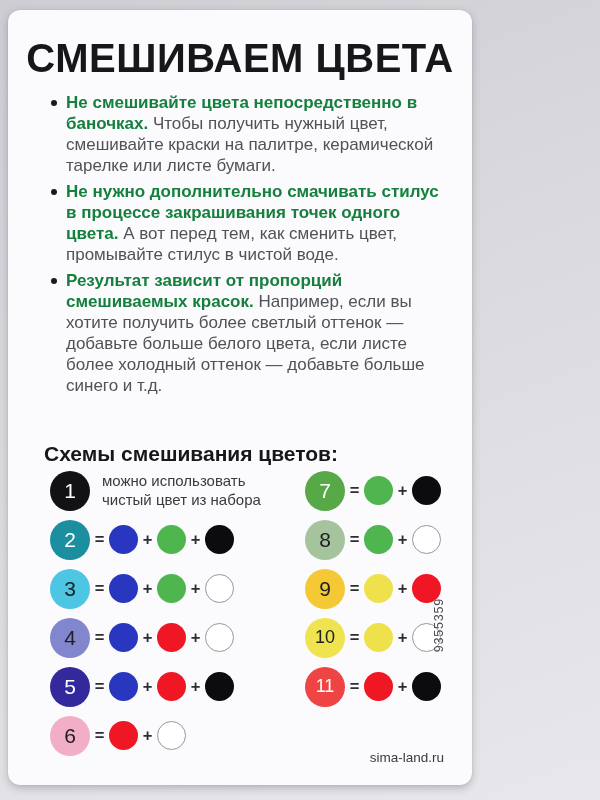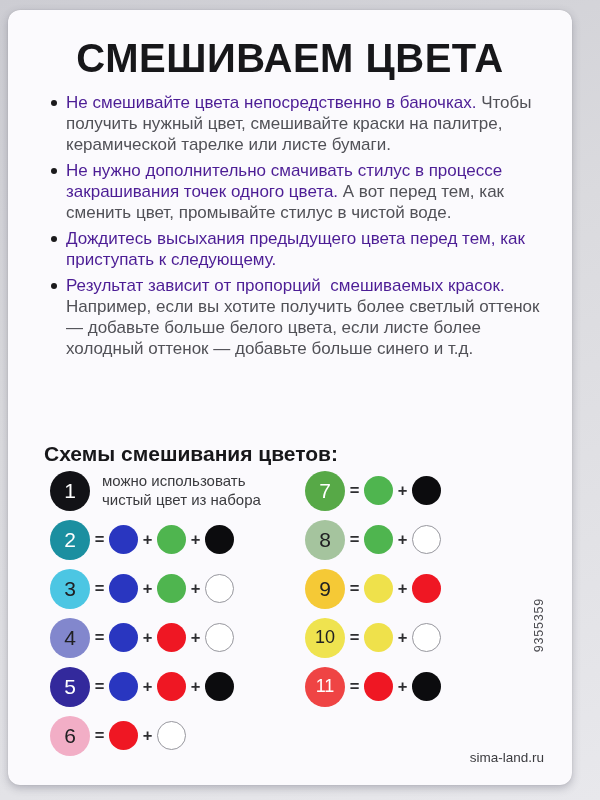--- a/index.html
+++ b/index.html
@@ -2,42 +2,42 @@
 <html><head>
 <meta charset="utf-8">
 <style>
   html, body { margin:0; padding:0; }
   body {
     width:600px; height:800px; position:relative; overflow:hidden;
     background:linear-gradient(160deg,#cdcdd3 0%, #dadade 40%, #e8e8ec 100%);
     font-family:"Liberation Sans", sans-serif;
   }
   .card {
-    position:absolute; left:8px; top:10px; width:564px; height:775px;
+    position:absolute; left:8px; top:10px; width:464px; height:775px;
     background:#fbfafd; border-radius:12px;
     box-shadow:0 3px 8px rgba(60,60,80,.30), 0 0 1px rgba(0,0,0,.2);
   }
   .title {
     position:absolute; top:26px; left:0; right:0; text-align:center;
     font-size:40px; font-weight:700; color:#17171a; letter-spacing:.5px;
     margin:0;
   }
   .bullets {
     position:absolute; top:82px; left:42px; right:24px;
     list-style:none; margin:0; padding:0;
   }
   .bullets li {
     position:relative; padding-left:16px; margin-bottom:5px;
     font-size:17px; line-height:21px; color:#515157;
   }
   .bullets li::before {
     content:""; position:absolute; left:1px; top:8px;
     width:6px; height:6px; border-radius:50%; background:#1a1a1c;
   }
-  .lead { font-weight:400; color:#4c1d95; white-space:pre-wrap; }
+  .lead { font-weight:700; color:#15803d; white-space:pre-wrap; }
   .schemes-heading {
     position:absolute; top:432px; left:36px; margin:0;
     font-size:21px; font-weight:700; color:#17171a;
   }
   .schemes { position:absolute; top:456px; left:42px; right:20px; display:flex; }
   .col { display:flex; flex-direction:column; }
   .col-left { width:255px; }
   .mix-row { display:flex; align-items:center; height:49px; }
   .num {
     width:40px; height:40px; border-radius:50%; flex:0 0 40px;
@@ -68,21 +68,20 @@
 </head>
 <body>
 
 <div class="card">
 
   <h1 class="title">СМЕШИВАЕМ ЦВЕТА</h1>
 
   <ul class="bullets" id="bullets">
       <li><span class="lead">Не смешивайте цвета непосредственно в баночках.</span><span> Чтобы получить нужный цвет, смешивайте краски на палитре, керамической тарелке или листе бумаги.</span></li>
       <li><span class="lead">Не нужно дополнительно смачивать стилус в процессе закрашивания точек одного цвета.</span><span> А вот перед тем, как сменить цвет, промывайте стилус в чистой воде.</span></li>
-      <li><span class="lead">Дождитесь высыхания предыдущего цвета перед тем, как приступать к следующему.</span></li>
       <li><span class="lead">Результат зависит от пропорций  смешиваемых красок.</span><span> Например, если вы хотите получить более светлый оттенок — добавьте больше белого цвета, если листе более холодный оттенок — добавьте больше синего и т.д.</span></li>
     </ul>
 
   <h2 class="schemes-heading">Схемы смешивания цветов:</h2>
 
   <div class="schemes">
     <div class="col col-left" id="col-left">
         <div class="mix-row">
           <span class="num" style="background: rgb(18, 18, 22); color: rgb(255, 255, 255);">1</span>
           <span class="pure-note">можно использовать чистый цвет из набора</span>

